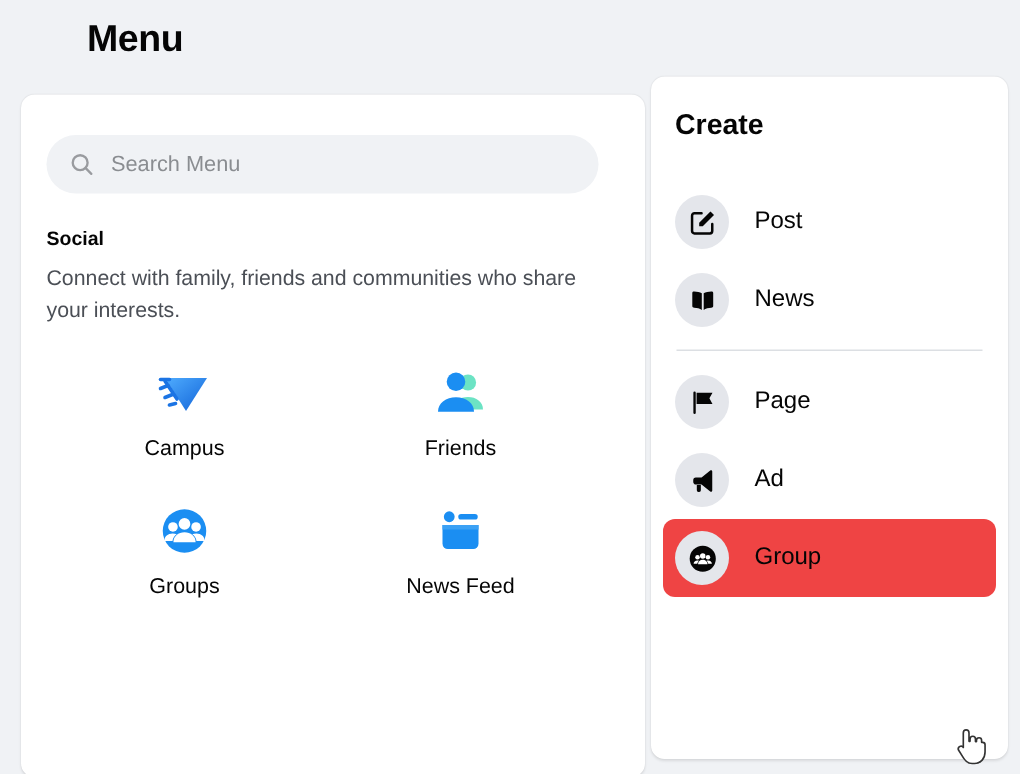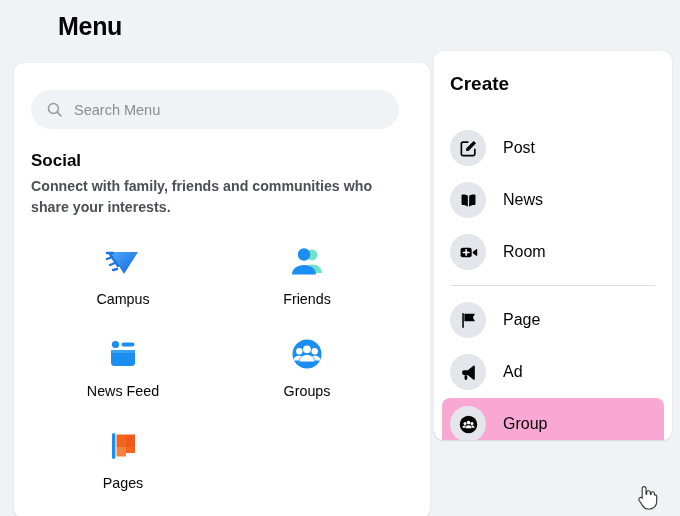--- a/index.html
+++ b/index.html
@@ -47,32 +47,31 @@
   .search-icon { width: 17px; height: 17px; flex: 0 0 auto; opacity: .62; }
   .search-placeholder {
     font-size: 14.5px;
     color: #8a8d91;
     margin-left: 11px;
   }
 
   .section-title {
     position: absolute;
     left: 17px; top: 88px;
-    font-size: 17px;
+    font-size: 13px;
     font-weight: bold;
     color: #050505;
   }
   .section-desc {
     position: absolute;
     left: 17px; top: 113px;
     width: 360px;
     font-size: 14.2px;
     line-height: 21px;
     color: #4b4f56;
-    font-weight: bold;
   }
 
   .icon-grid {
     position: absolute;
     left: 17px; top: 177px;
     width: 368px;
     display: grid;
     grid-template-columns: 1fr 1fr;
     grid-row-gap: 25px;
   }
@@ -94,21 +93,21 @@
     position: absolute;
     left: 29px; bottom: 0px;
     width: 346px;
     border-top: 1px solid #dcdfe3;
   }
 
   
   .right-card {
     position: absolute;
     left: 434px; top: 51px;
-    width: 238px; height: 389px;
+    width: 238px; height: 455px;
     background: #ffffff;
     border-radius: 9px;
     box-shadow: 0 1px 2px rgba(0,0,0,0.10), 0 0 1px rgba(0,0,0,0.08);
     overflow: hidden;
   }
   .create-title {
     position: absolute;
     left: 16px; top: 22px;
     font-size: 19px;
     font-weight: bold;
@@ -120,21 +119,21 @@
     width: 222px;
   }
   .create-item {
     display: flex;
     align-items: center;
     height: 52px;
     padding-left: 8px;
     border-radius: 8px;
     cursor: pointer;
   }
-  .create-item.hovered { background: #f9a8d4; }
+  .create-item.hovered { background: #ef4444; }
   .ci-circle {
     width: 36px; height: 36px;
     border-radius: 50%;
     background: #e4e6eb;
     display: flex;
     align-items: center;
     justify-content: center;
     flex: 0 0 auto;
   }
   .ci-circle svg { width: 19px; height: 19px; display: block; }
@@ -211,56 +210,44 @@
             <circle cx="19" cy="14.5" r="6.2" fill="#1b8ef2"></circle>
             <path d="M7 34.5c0-5.9 5.4-9.6 12-9.6s12 3.7 12 9.6z" fill="#1b8ef2"></path>
           </svg>
         </span>
         <span class="grid-label">Friends</span>
       </div>
 
       <div class="grid-cell">
         <span class="grid-ico">
           <svg viewBox="0 0 44 44">
-            <circle cx="14.5" cy="12.5" r="3.6" fill="#1b8ef2"></circle>
-            <rect x="20.5" y="10.6" width="13" height="3.8" rx="1.9" fill="#1b8ef2"></rect>
-            <path d="M10 18h24v12.5a3.5 3.5 0 01-3.5 3.5h-17A3.5 3.5 0 0110 30.5z" fill="#1b8ef2"></path>
-            <path d="M10 18h24v3H10z" fill="#3ba1f5"></path>
-          </svg>
-        </span>
-        <span class="grid-label">News Feed</span>
-      </div>
-
-      <div class="grid-cell">
-        <span class="grid-ico">
-          <svg viewBox="0 0 44 44">
             <circle cx="22" cy="22" r="14.5" fill="#1b8ef2"></circle>
             <circle cx="22" cy="17.3" r="3.9" fill="#ffffff"></circle>
             <circle cx="14.3" cy="19.3" r="3.2" fill="#ffffff"></circle>
             <circle cx="29.7" cy="19.3" r="3.2" fill="#ffffff"></circle>
             <path d="M14.6 29.5c0-4 3.3-6.6 7.4-6.6s7.4 2.6 7.4 6.6z" fill="#ffffff"></path>
             <path d="M8.6 28.6c0-3 2.3-4.9 5.5-4.9 1 0 1.9.2 2.7.5-1.6 1.1-2.6 2.7-2.8 4.4z" fill="#ffffff"></path>
             <path d="M35.4 28.6c0-3-2.3-4.9-5.5-4.9-1 0-1.9.2-2.7.5 1.6 1.1 2.6 2.7 2.8 4.4z" fill="#ffffff"></path>
           </svg>
         </span>
         <span class="grid-label">Groups</span>
       </div>
 
       <div class="grid-cell">
         <span class="grid-ico">
           <svg viewBox="0 0 44 44">
-            <rect x="11" y="9" width="3.4" height="26" rx="1.7" fill="#1b8ef2"></rect>
-            <path d="M15.5 10.5h9.5v12.5h-9.5z" fill="#f3641e"></path>
-            <path d="M25 10.5h9v15.5h-9z" fill="#ef5a1c"></path>
-            <path d="M15.5 23h9.5v9.5h-9.5z" fill="#f7813f"></path>
-            <path d="M25 23h9v6h-9z" fill="#f3641e"></path>
-          </svg>
-        </span>
-        <span class="grid-label">Pages</span>
-      </div>
+            <circle cx="14.5" cy="12.5" r="3.6" fill="#1b8ef2"></circle>
+            <rect x="20.5" y="10.6" width="13" height="3.8" rx="1.9" fill="#1b8ef2"></rect>
+            <path d="M10 18h24v12.5a3.5 3.5 0 01-3.5 3.5h-17A3.5 3.5 0 0110 30.5z" fill="#1b8ef2"></path>
+            <path d="M10 18h24v3H10z" fill="#3ba1f5"></path>
+          </svg>
+        </span>
+        <span class="grid-label">News Feed</span>
+      </div>
+
 
     </div>
 
     <div class="bottom-divider"></div>
   </div>
 
   <div class="right-card">
     <div class="create-title">Create</div>
 
     <div class="create-list">
@@ -278,30 +265,20 @@
       <div class="create-item">
         <span class="ci-circle">
           <svg viewBox="0 0 24 24">
             <path d="M11.2 5.6v14.2c-1.6-1.3-4-2-6.4-2-.9 0-1.6-.5-1.6-1.3V5.4c0-.7.7-1.1 1.6-1.1 2.4 0 4.8.7 6.4 1.3z" fill="#050505"></path>
             <path d="M12.8 5.6v14.2c1.6-1.3 4-2 6.4-2 .9 0 1.6-.5 1.6-1.3V5.4c0-.7-.7-1.1-1.6-1.1-2.4 0-4.8.7-6.4 1.3z" fill="#050505"></path>
           </svg>
         </span>
         <span class="ci-label">News</span>
       </div>
 
-      <div class="create-item">
-        <span class="ci-circle">
-          <svg viewBox="0 0 24 24">
-            <rect x="2" y="6" width="14" height="12" rx="2.6" fill="#050505"></rect>
-            <path d="M17.5 11l4.3-3.2c.5-.4 1.2 0 1.2.6v7.2c0 .6-.7 1-1.2.6L17.5 13z" fill="#050505"></path>
-            <path d="M9 8.4v7.2M5.4 12h7.2" stroke="#ffffff" stroke-width="1.9" stroke-linecap="round"></path>
-          </svg>
-        </span>
-        <span class="ci-label">Room</span>
-      </div>
 
       <div class="create-divider"></div>
 
       <div class="create-item">
         <span class="ci-circle">
           <svg viewBox="0 0 24 24">
             <rect x="4.1" y="2.5" width="2" height="19" rx="1" fill="#050505"></rect>
             <path d="M6.8 3.6h13.4l-2.6 4.7 2.6 4.7H6.8z" fill="#050505"></path>
           </svg>
         </span>

